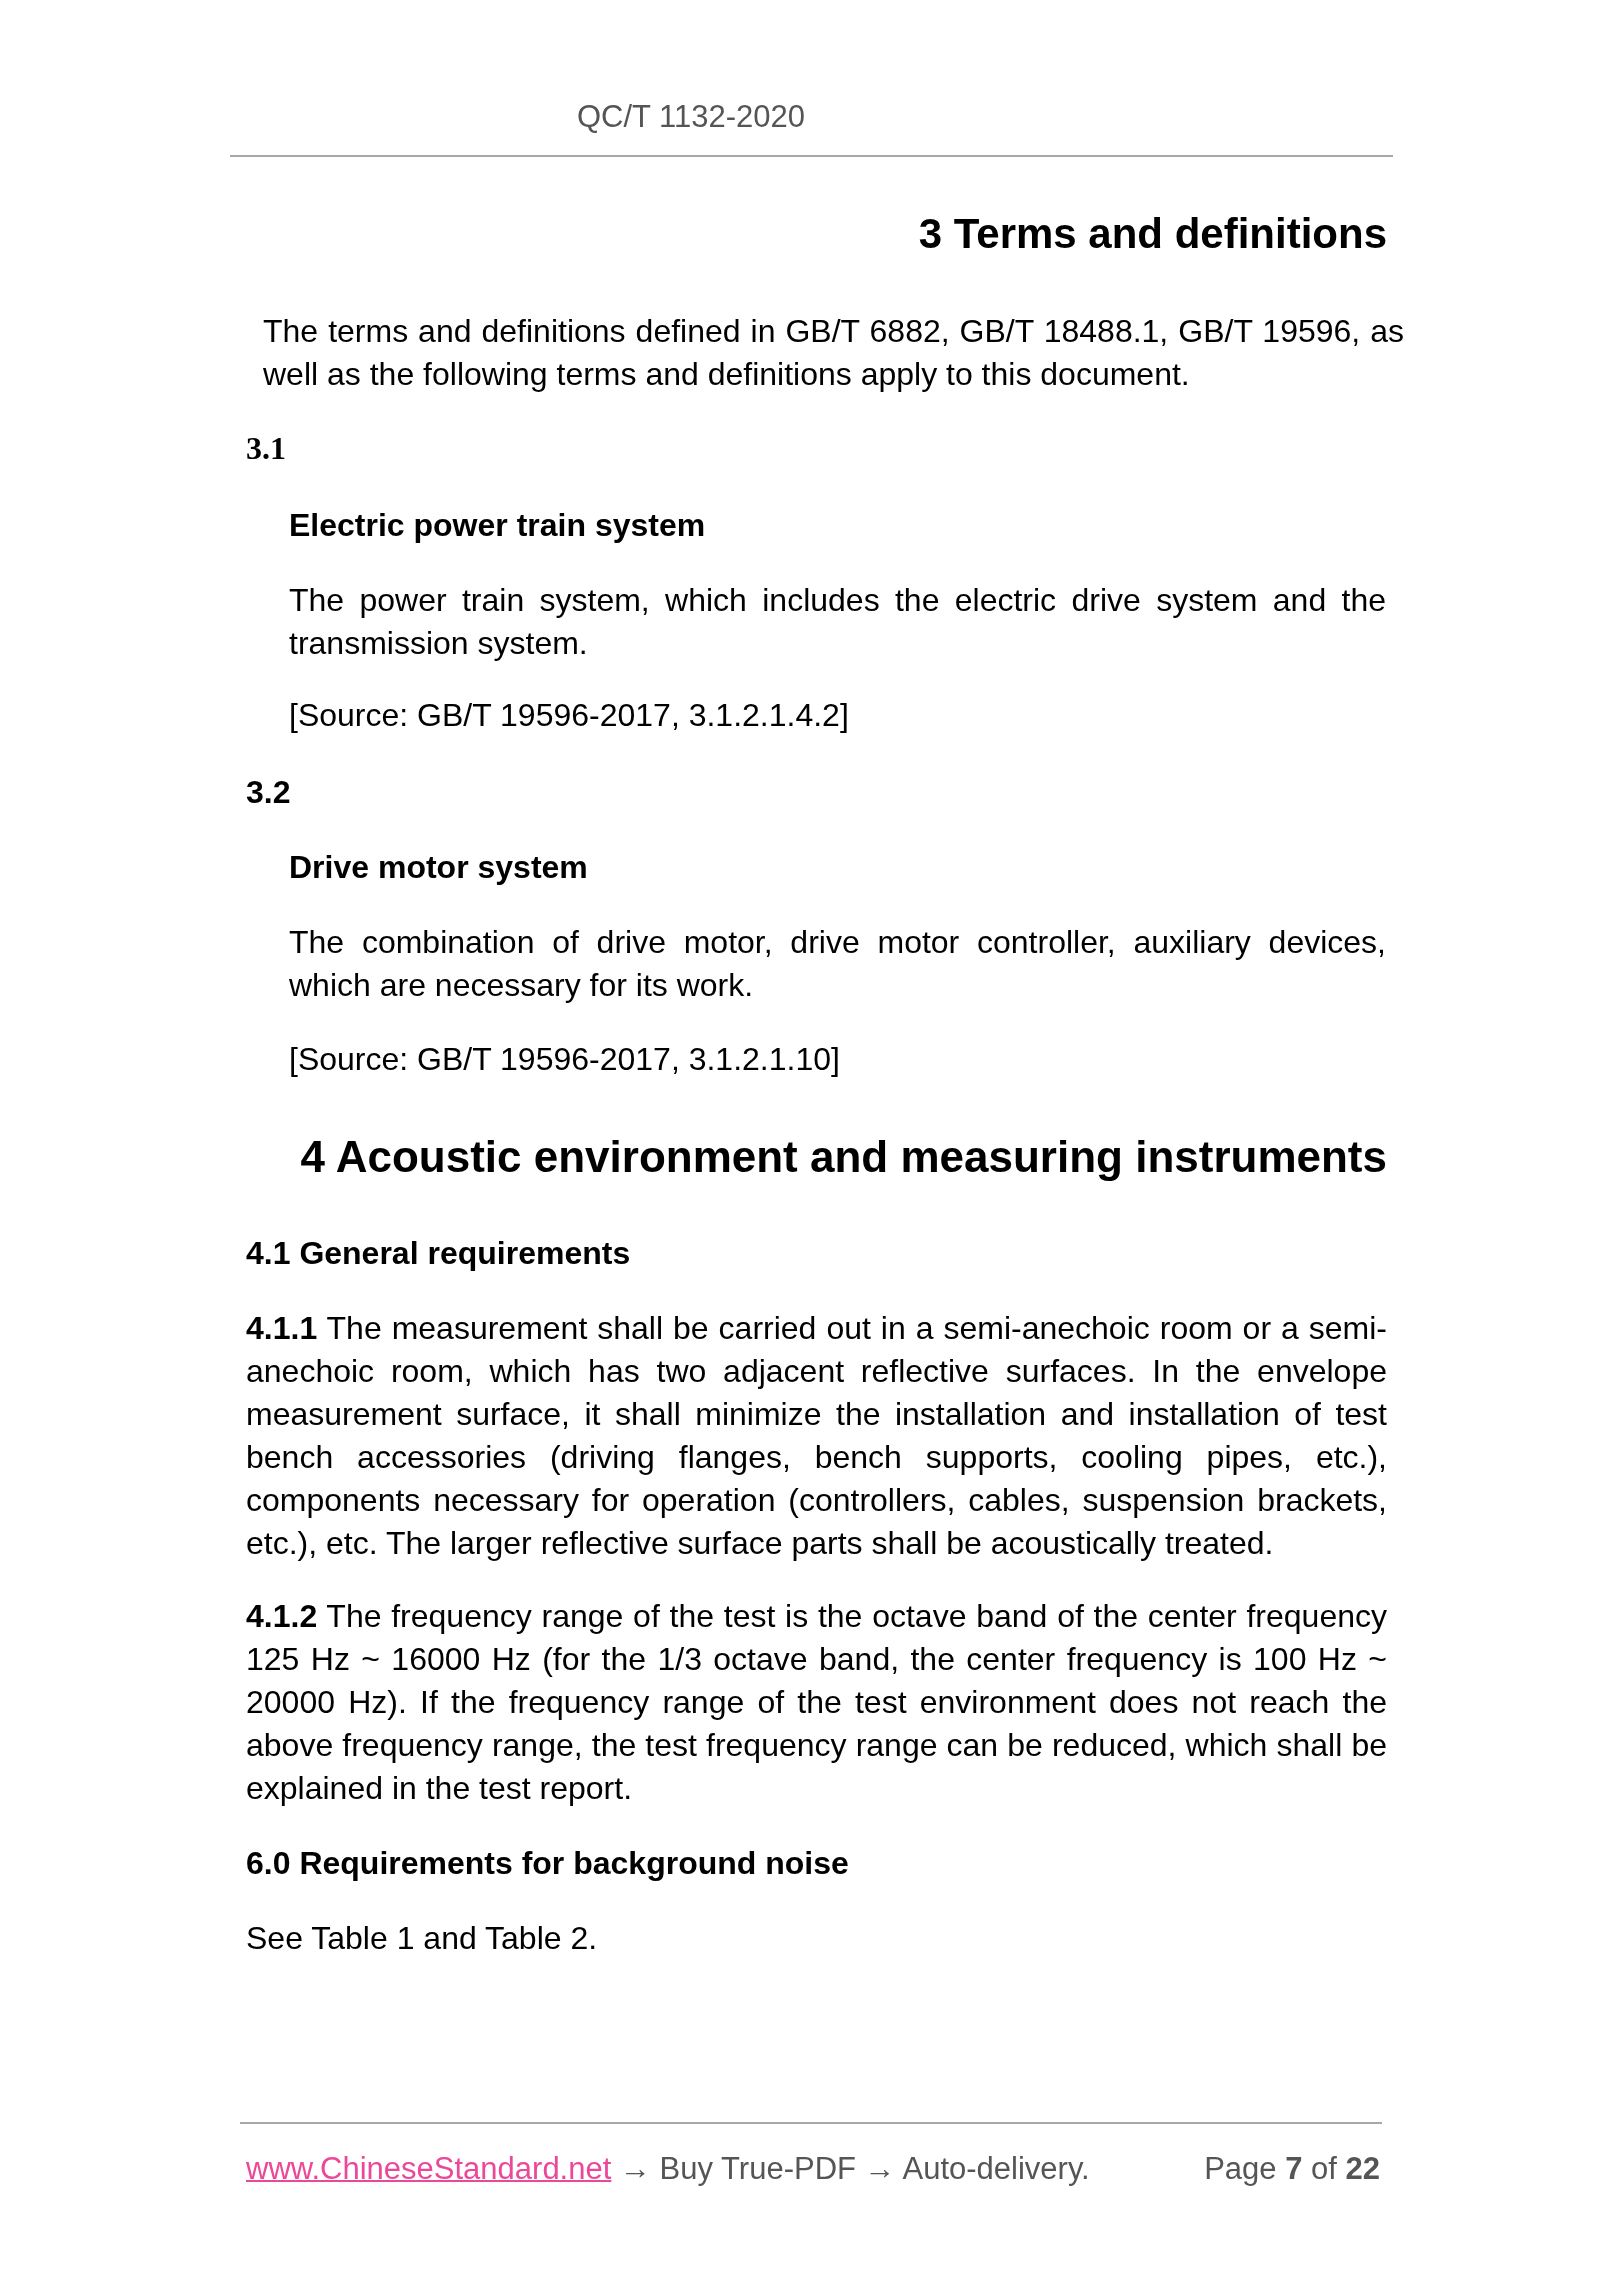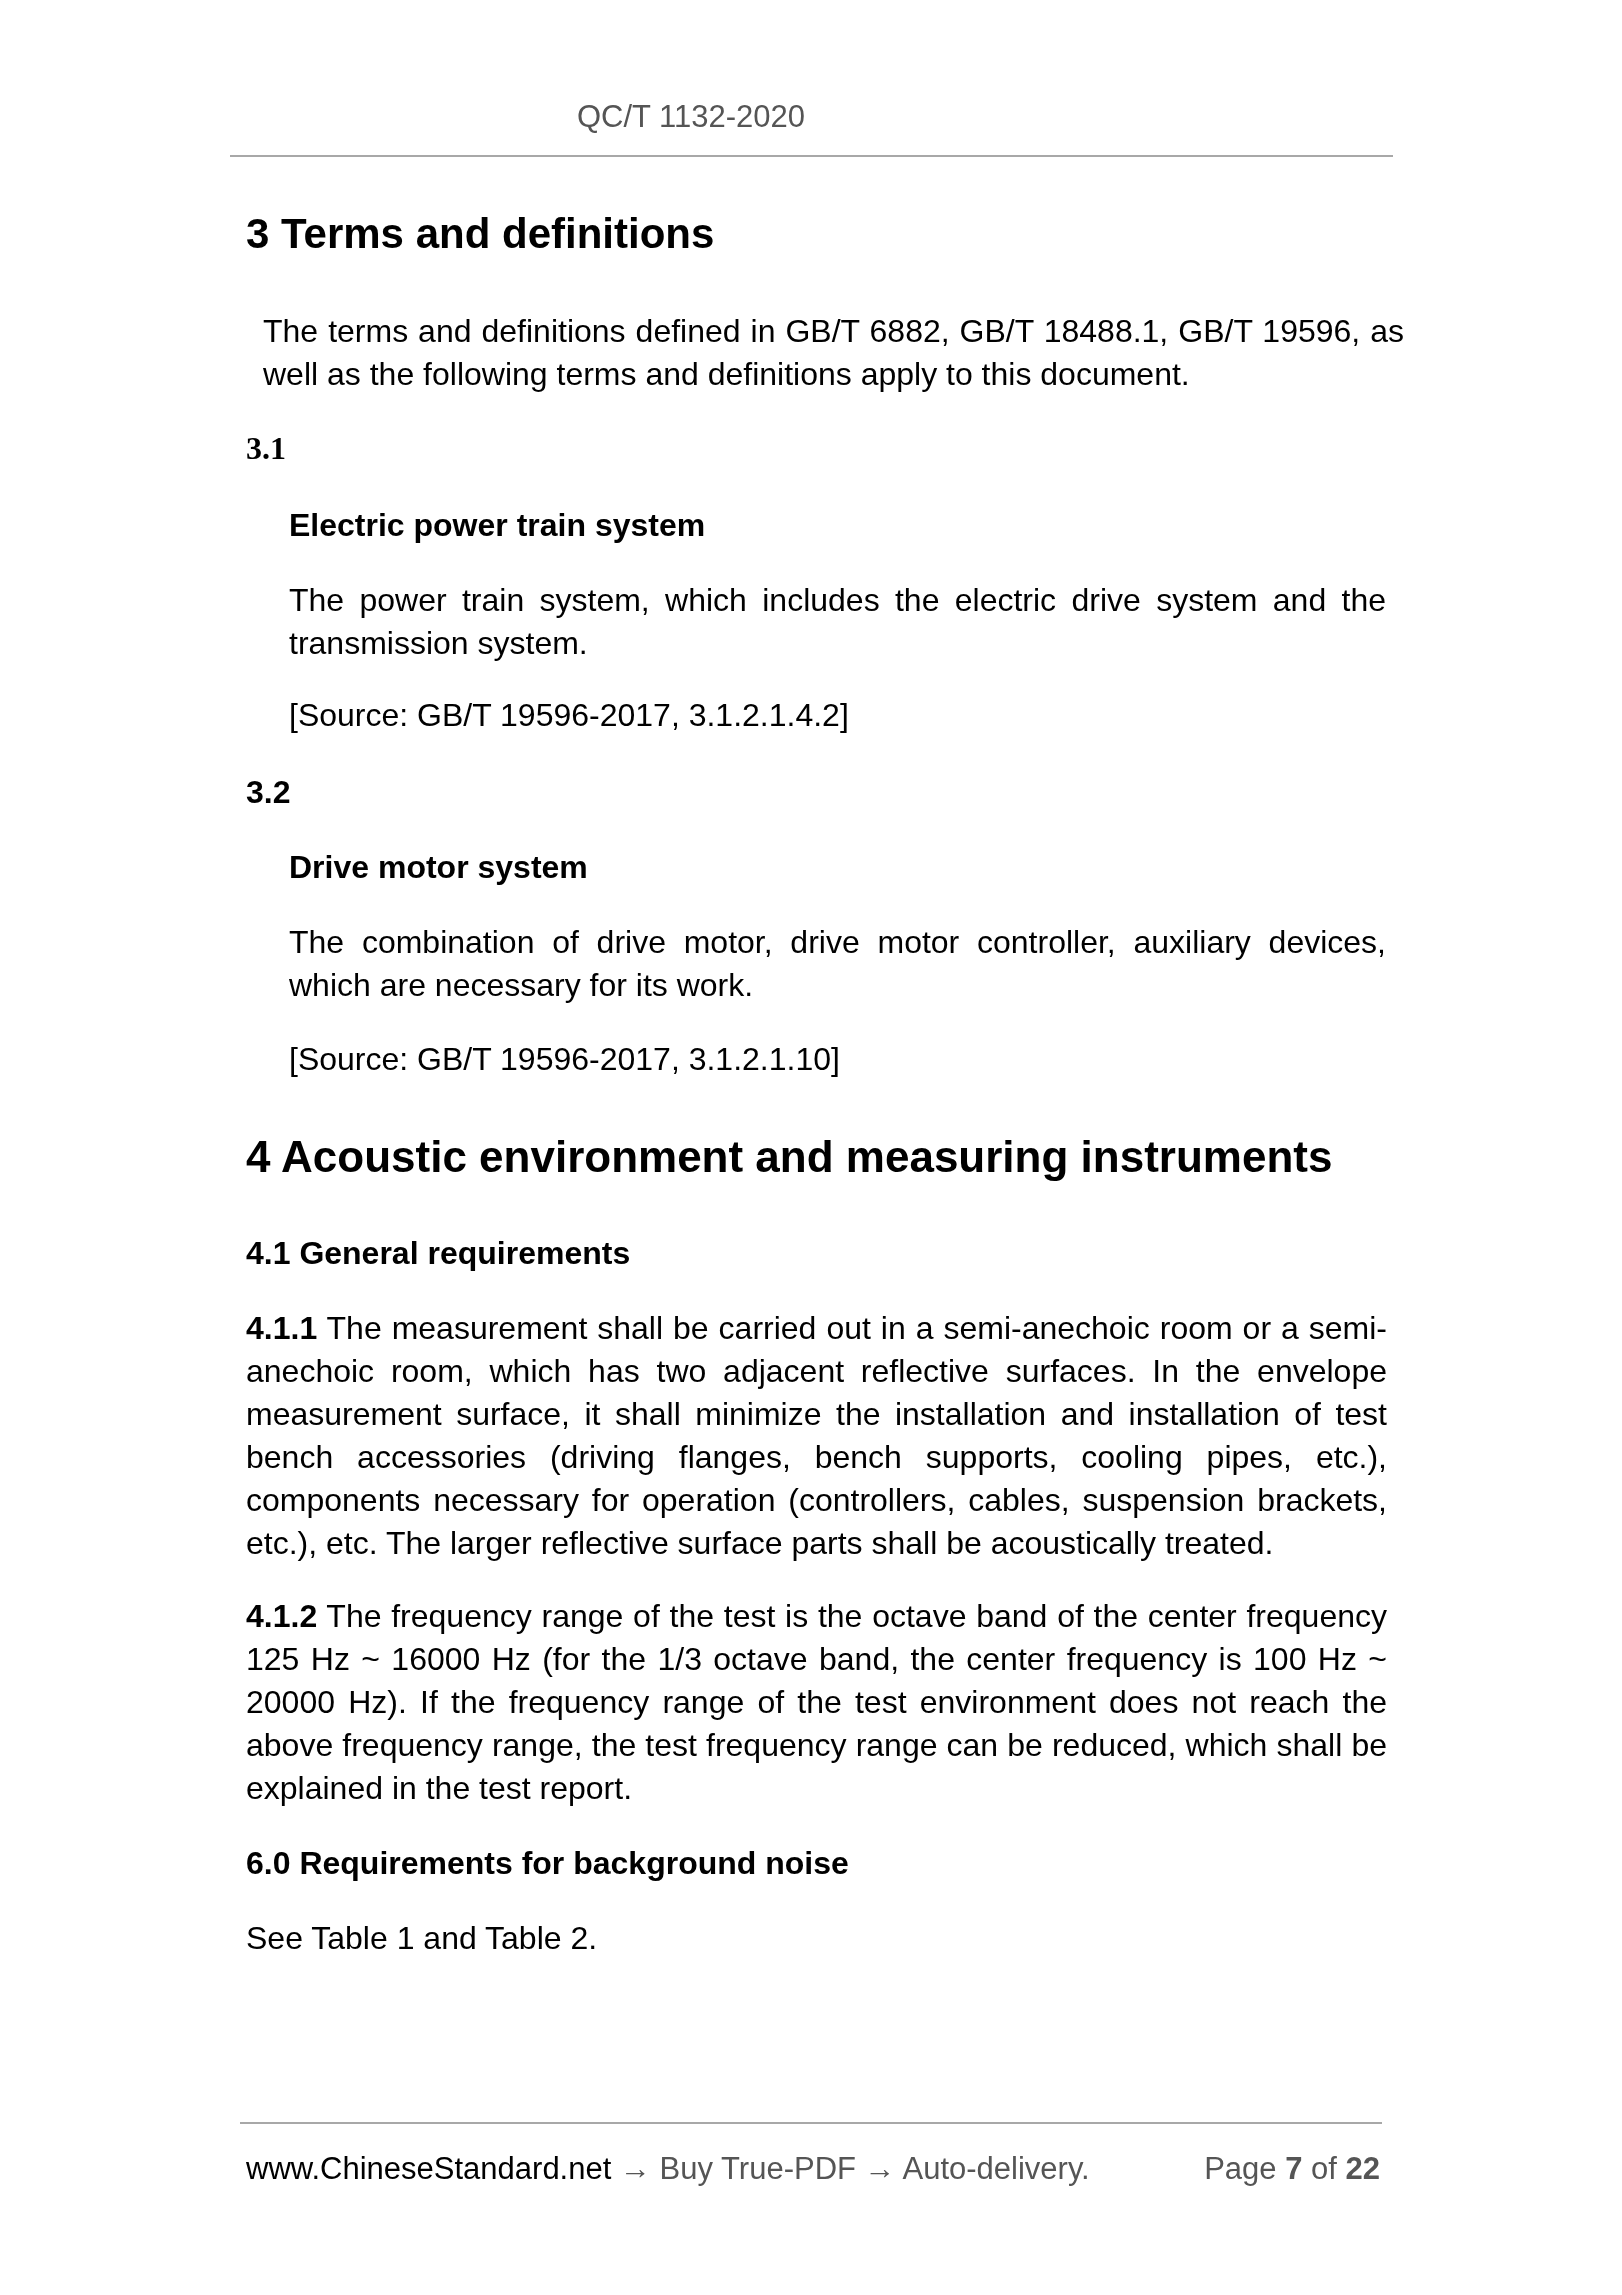--- a/index.html
+++ b/index.html
@@ -16,32 +16,32 @@
     }
     .content {
       position: absolute; left: 246px; top: 0; width: 1141px;
     }
     .blk { position: absolute; left: 0; width: 1141px; }
     .indent { left: 43px; width: 1097px; }
     .p {
       font-size: 32px; line-height: 43px; text-align: justify; text-align-last: left;
       margin: 0;
     }
-    .h1 { font-size: 44px; font-weight: bold; line-height: 52px; margin: 0; }
+    .h1 { font-size: 44px; font-weight: bold; line-height: 52px; margin: 0; text-align: right; }
     .h2 { font-size: 32px; font-weight: bold; line-height: 43px; margin: 0; }
     .b { font-weight: bold; }
     .footer-rule {
       position: absolute; left: 240px; top: 2122px; width: 1142px; height: 1.7px; background: #a8a8a8;
     }
     .footer {
       position: absolute; left: 246px; top: 2150px; width: 1134px; height: 37px;
       font-size: 31px; color: #555555; line-height: 37px;
     }
     .footer-left { position: absolute; left: 0; top: 0; white-space: nowrap; }
-    .footer-link { color: #000000; text-decoration-thickness: 1.7px; }
+    .footer-link { color: #ec4899; text-decoration: underline; text-decoration-thickness: 1.7px; }
     .footer-right { position: absolute; right: 0; top: 0; white-space: nowrap; }
     .footer-right .num { font-weight: bold; }
   </style>
 </head>
 <body>
 
 <div class="page-header">QC/T 1132-2020</div>
 <div class="header-rule"></div>
 
 <div class="content">

